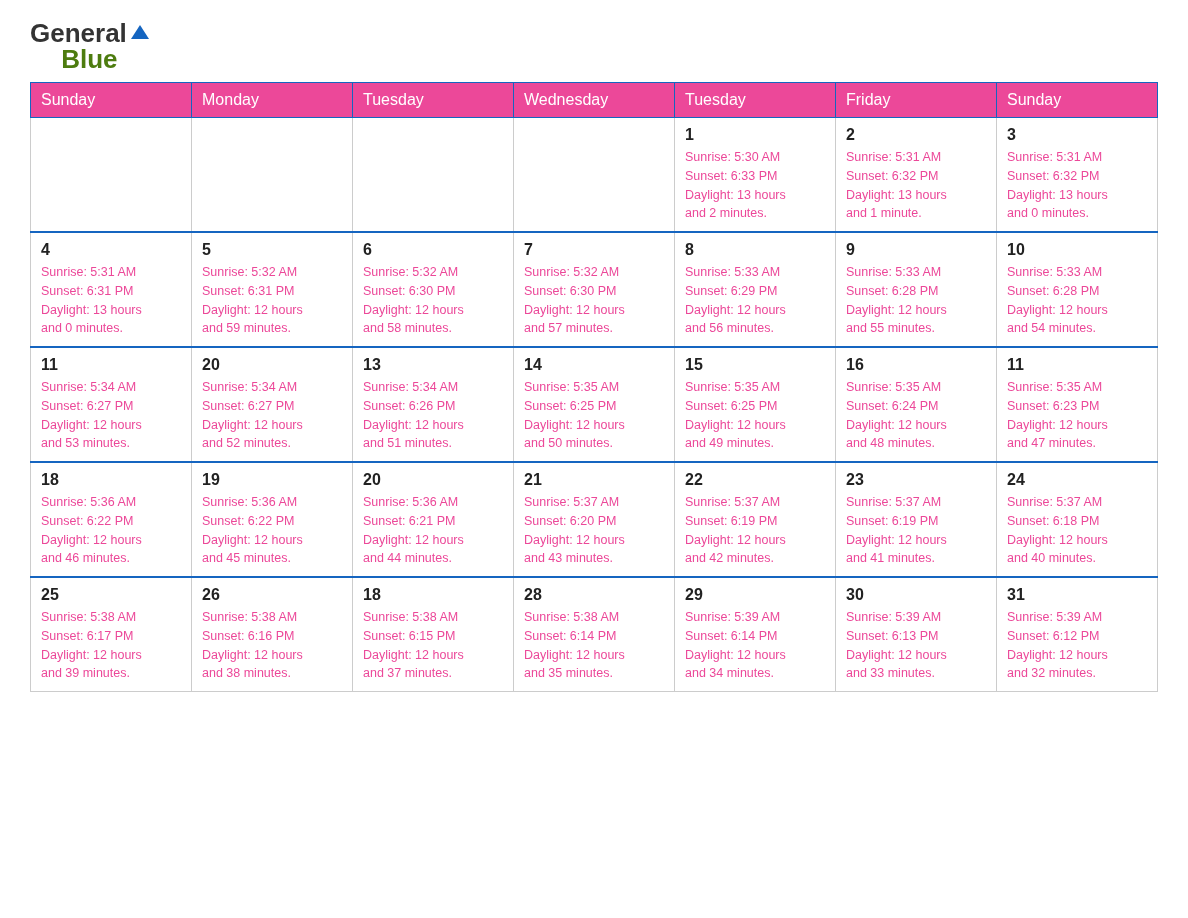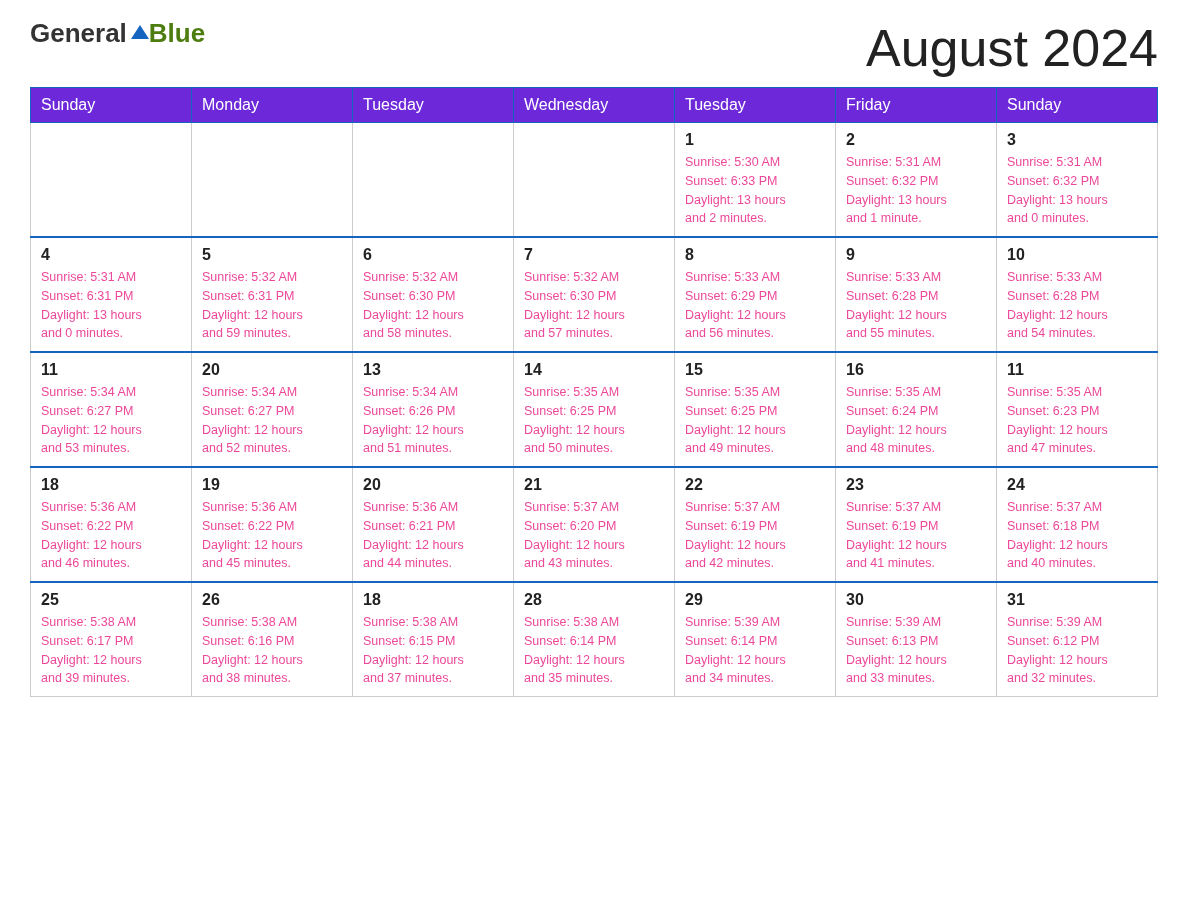--- a/index.html
+++ b/index.html
@@ -11,21 +11,21 @@
       min-height: 918px;
     }
     .header {
       display: flex;
       justify-content: space-between;
       align-items: flex-start;
       margin-bottom: 10px;
     }
     .logo {
       display: flex;
-      flex-direction: row;
+      flex-direction: column;
       align-items: center;
     }
     .logo-general {
       font-size: 26px;
       font-weight: bold;
       color: #333;
       line-height: 1;
     }
     .logo-blue {
       font-size: 26px;
@@ -46,21 +46,21 @@
       font-size: 20px;
       color: #555;
       margin-top: 4px;
     }
     .calendar {
       width: 100%;
       border-collapse: collapse;
       margin-top: 10px;
     }
     .calendar th {
-      background-color: #6d28d9;
+      background-color: #ec4899;
       color: #fff;
       text-align: left;
       padding: 8px 10px;
       font-size: 16px;
       font-weight: normal;
       border: 1px solid #1565c0;
     }
     .calendar td {
       vertical-align: top;
       padding: 8px 10px;
@@ -103,21 +103,20 @@
 
 <div class="header">
   <div class="logo">
     <div style="display:flex; align-items:center;">
       <span class="logo-general">General</span>
       <span style="display:inline-block; width:0; height:0; border-left:9px solid transparent; border-right:9px solid transparent; border-bottom:14px solid #1565c0; margin-left:4px; margin-bottom:2px;"></span>
     </div>
     <span class="logo-blue">Blue</span>
   </div>
   <div class="title-area">
-    <div class="month-title">August 2024</div>
   </div>
 </div>
 
 <table class="calendar">
   <thead>
     <tr>
     <th>Sunday</th>
         <th>Monday</th>
         <th>Tuesday</th>
         <th>Wednesday</th>

